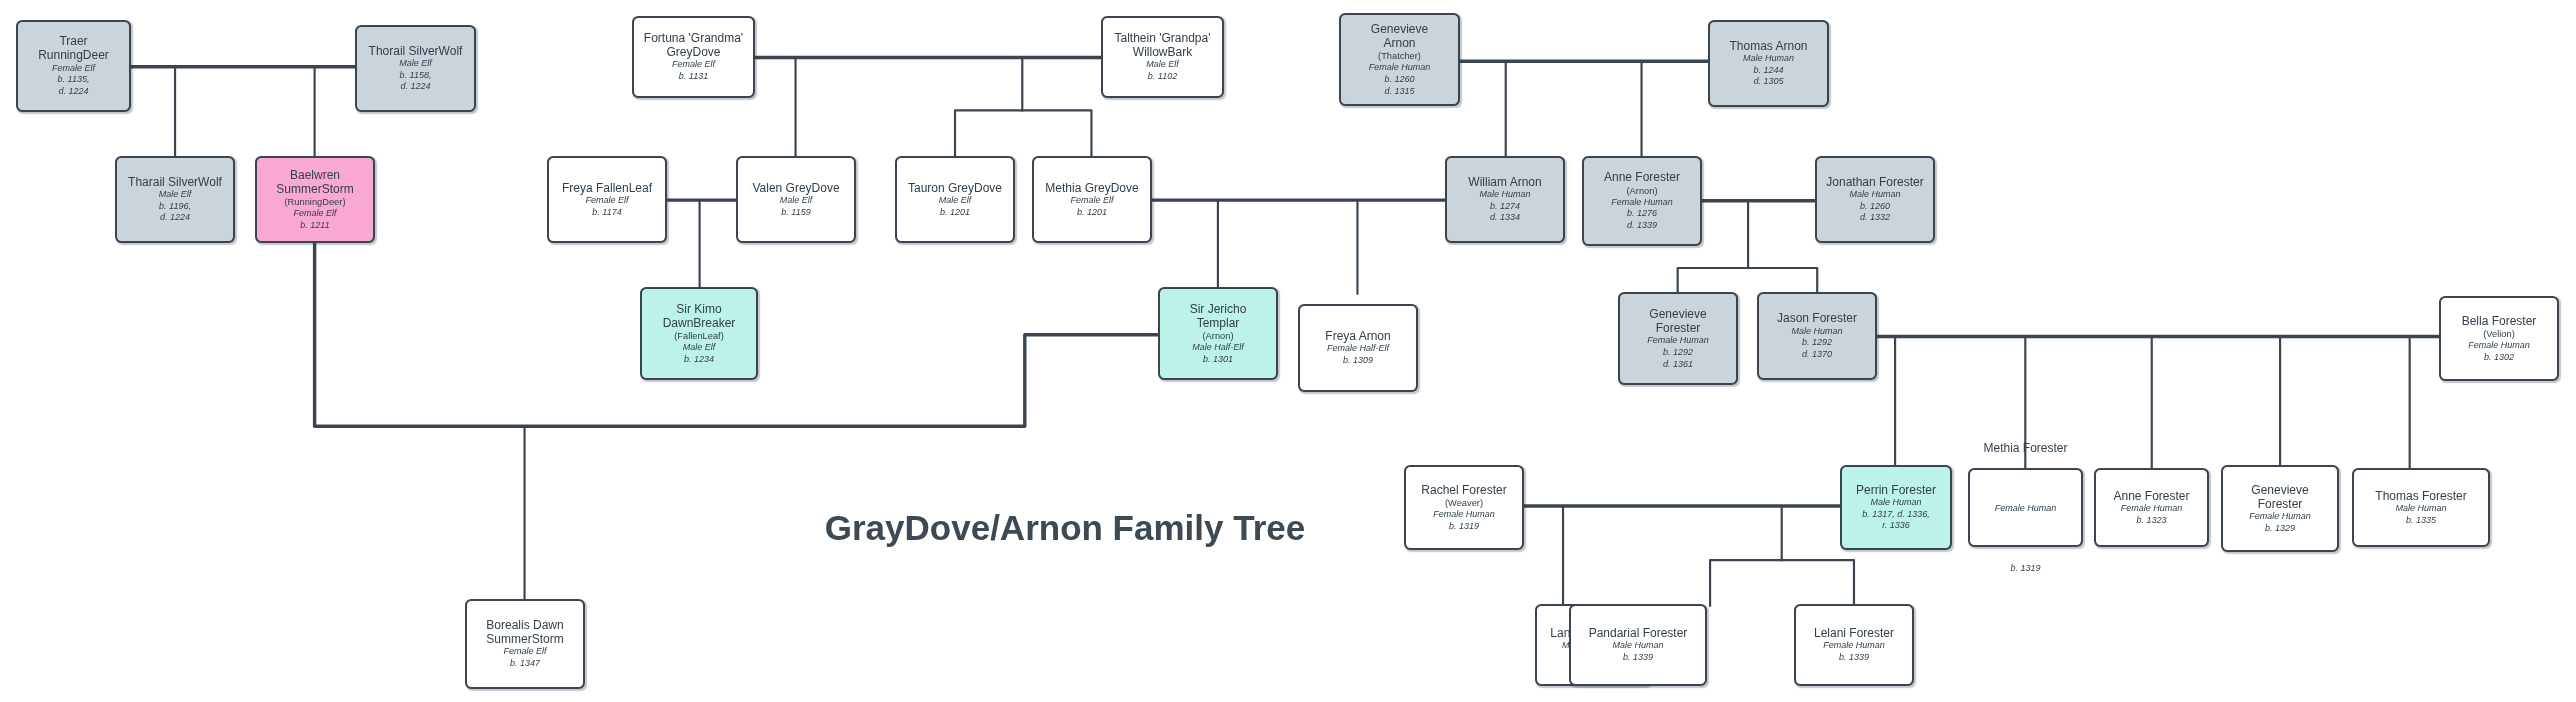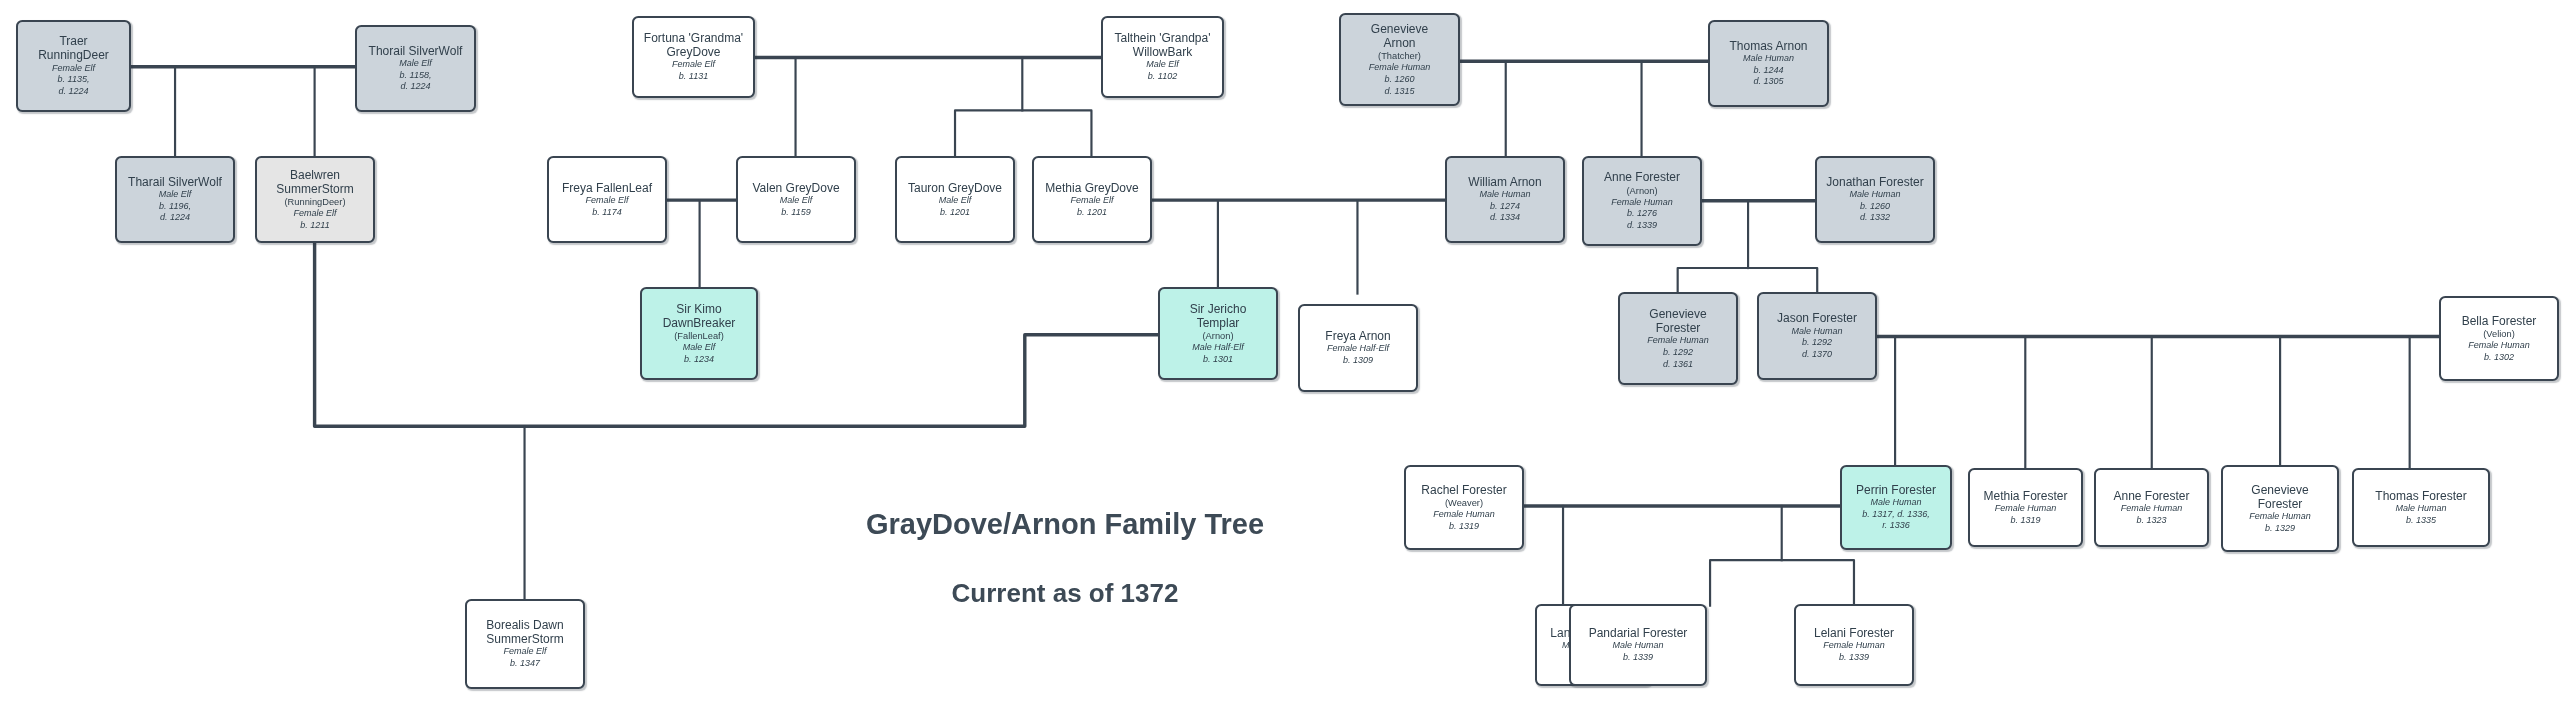--- a/index.html
+++ b/index.html
@@ -14,21 +14,21 @@
     border:2.5px solid #3a4551;border-radius:6.2px;
     display:flex;flex-direction:column;align-items:center;justify-content:center;
     text-align:center;color:#31404c;padding:2.5px 1.2px;
     box-shadow:1.2px 1.9px 1.2px rgba(44,55,66,0.28);
   }
   .name{font-size:12px;line-height:1.18;white-space:pre-line;}
   .paren{font-size:9.3px;line-height:1.3;}
   .detail{font-size:9px;font-style:italic;line-height:1.3;}
   .title-line{position:absolute;left:741px;width:648px;text-align:center;
     font-weight:bold;color:#3d4a56;}
-  #title-line-1{top:508px;font-size:29px;text-align:center;}
+  #title-line-1{top:508px;font-size:35px;text-align:center;}
   #title-line-2{top:578px;font-size:26px;}
 </style>
 </head>
 <body>
 
 <div id="diagram">
   <svg class="connector-layer" viewBox="0 0 4135 1128" xmlns="http://www.w3.org/2000/svg">
       <polyline points="211,107 570,107" fill="none" stroke="#3a4551" stroke-width="5.5" stroke-linejoin="round" stroke-linecap="square"></polyline>
       <polyline points="281,107 281,252" fill="none" stroke="#3a4551" stroke-width="3.5" stroke-linejoin="round" stroke-linecap="square"></polyline>
       <polyline points="505,107 505,252" fill="none" stroke="#3a4551" stroke-width="3.5" stroke-linejoin="round" stroke-linecap="square"></polyline>
@@ -99,21 +99,21 @@
         <div class="detail">Male Human</div>
         <div class="detail">b. 1244</div>
         <div class="detail">d. 1305</div>
       </div>
       <div class="node" style="left: 115px; top: 156px; width: 120px; height: 87px; background: rgb(204, 212, 219);">
         <div class="name">Tharail SilverWolf</div>
         <div class="detail">Male Elf</div>
         <div class="detail">b. 1196,</div>
         <div class="detail">d. 1224</div>
       </div>
-      <div class="node" style="left: 255px; top: 156px; width: 120px; height: 87px; background: #e5e5e5;">
+      <div class="node" style="left: 255px; top: 156px; width: 120px; height: 87px; background: #f9a8d4;">
         <div class="name">Baelwren
 SummerStorm</div>
         <div class="paren">(RunningDeer)</div>
         <div class="detail">Female Elf</div>
         <div class="detail">b. 1211</div>
       </div>
       <div class="node" style="left: 547px; top: 156px; width: 120px; height: 87px; background: rgb(255, 255, 255);">
         <div class="name">Freya FallenLeaf</div>
         <div class="detail">Female Elf</div>
         <div class="detail">b. 1174</div>
@@ -195,21 +195,21 @@
         <div class="paren">(Weaver)</div>
         <div class="detail">Female Human</div>
         <div class="detail">b. 1319</div>
       </div>
       <div class="node" style="left: 1840px; top: 465px; width: 112px; height: 85px; background: rgb(189, 242, 232);">
         <div class="name">Perrin Forester</div>
         <div class="detail">Male Human</div>
         <div class="detail">b. 1317, d. 1336,</div>
         <div class="detail">r. 1336</div>
       </div>
-      <div class="node" style="left: 1968px; top: 468px; width: 115px; height: 79px; background: rgb(255, 255, 255);">
+      <div class="node" style="left: 1968px; top: 468px; width: 115px; height: 79px; background: rgb(255, 255, 255); gap: 48px;">
         <div class="name">Methia Forester</div>
         <div class="detail">Female Human</div>
         <div class="detail">b. 1319</div>
       </div>
       <div class="node" style="left: 2094px; top: 468px; width: 115px; height: 79px; background: rgb(255, 255, 255);">
         <div class="name">Anne Forester</div>
         <div class="detail">Female Human</div>
         <div class="detail">b. 1323</div>
       </div>
       <div class="node" style="left: 2221px; top: 465px; width: 118px; height: 87px; background: rgb(255, 255, 255);">
@@ -239,15 +239,14 @@
         <div class="detail">Male Human</div>
         <div class="detail">b. 1339</div>
       </div>
       <div class="node" style="left: 1794px; top: 604px; width: 120px; height: 82px; background: rgb(255, 255, 255);">
         <div class="name">Lelani Forester</div>
         <div class="detail">Female Human</div>
         <div class="detail">b. 1339</div>
       </div>
     </div>
   <div id="title-line-1" class="title-line">GrayDove/Arnon Family Tree</div>
-  <div id="title-line-2" class="title-line">Current as of 1372</div>
 </div>
 
 
 </body></html>

